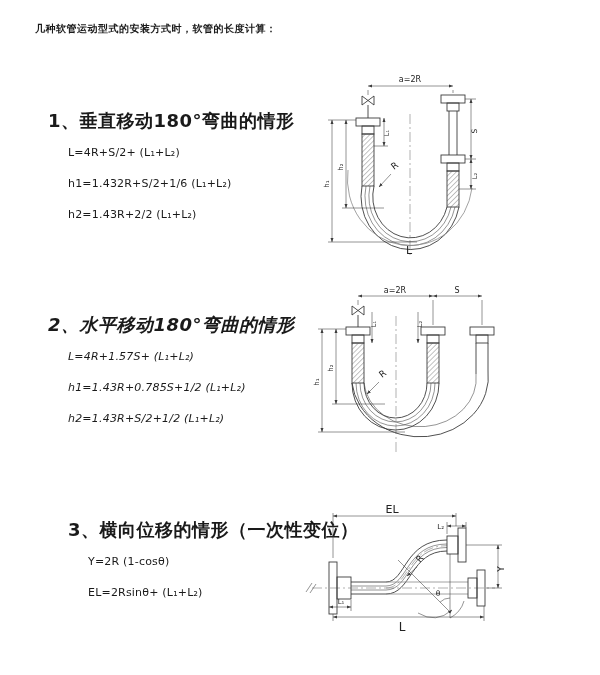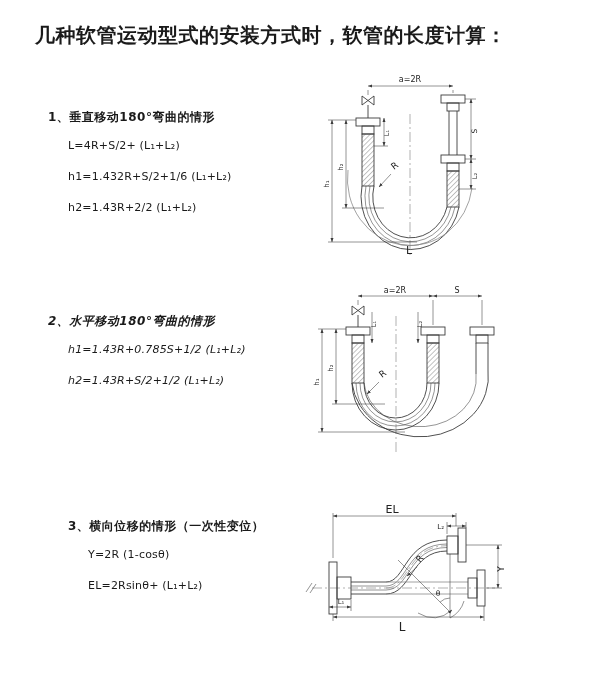--- a/index.html
+++ b/index.html
@@ -2,25 +2,25 @@
 <html><head>
 <meta charset="utf-8">
 <style>
   html,body{margin:0;padding:0;}
   body{
     width:600px;height:675px;position:relative;background:#ffffff;
     font-family:"DejaVu Sans","Liberation Sans",sans-serif;color:#1a1a1a;
     overflow:hidden;
   }
   .page-title{
-    position:absolute;left:35px;top:22px;font-size:20px;font-weight:bold;
+    position:absolute;left:35px;top:22px;font-size:10px;font-weight:bold;
     letter-spacing:0.5px;white-space:pre;
   }
   .section{position:absolute;left:48px;}
-  .sec-heading{font-size:12px;font-weight:bold;letter-spacing:0.5px;white-space:pre;}
+  .sec-heading{font-size:18px;font-weight:bold;letter-spacing:0.5px;white-space:pre;}
   .formulas{margin-top:4px;padding-left:20px;}
   .formula{font-size:11px;line-height:31px;white-space:pre;letter-spacing:0.2px;}
   .diagram{position:absolute;}
   svg{display:block;}
   svg text{fill:#222;stroke:none;font-family:"DejaVu Sans",sans-serif;}
   .ln{stroke:#3c3c3c;stroke-width:0.9;fill:none;}
   .thin{stroke:#3c3c3c;stroke-width:0.55;fill:none;}
   .ghost{stroke:#8a8a8a;stroke-width:0.8;fill:none;}
   .cl{stroke:#8f8f8f;stroke-width:0.7;fill:none;stroke-dasharray:10 3 2 3;}
   .hatchrect{stroke:#3c3c3c;stroke-width:0.9;}
@@ -35,20 +35,21 @@
   <div class="formulas">
     <div class="formula">L=4R+S/2+ (L₁+L₂)</div>
     <div class="formula">h1=1.432R+S/2+1/6 (L₁+L₂)</div>
     <div class="formula">h2=1.43R+2/2 (L₁+L₂)</div>
   </div>
 </div>
 
 <div class="section" style="top:313px;font-style:italic;">
   <div class="sec-heading"><span>2、</span><span>水平移动180°弯曲的情形</span></div>
   <div class="formulas">
+    <div class="formula">L=4R+1.57S+ (L₁+L₂)</div>
     <div class="formula">h1=1.43R+0.785S+1/2 (L₁+L₂)</div>
     <div class="formula">h2=1.43R+S/2+1/2 (L₁+L₂)</div>
   </div>
 </div>
 
 <div class="section" style="top:518px;margin-left:20px;">
   <div class="sec-heading"><span>3、</span><span>横向位移的情形（一次性变位）</span></div>
   <div class="formulas">
     <div class="formula">Y=2R (1-cosθ)</div>
     <div class="formula">EL=2Rsinθ+ (L₁+L₂)</div>

